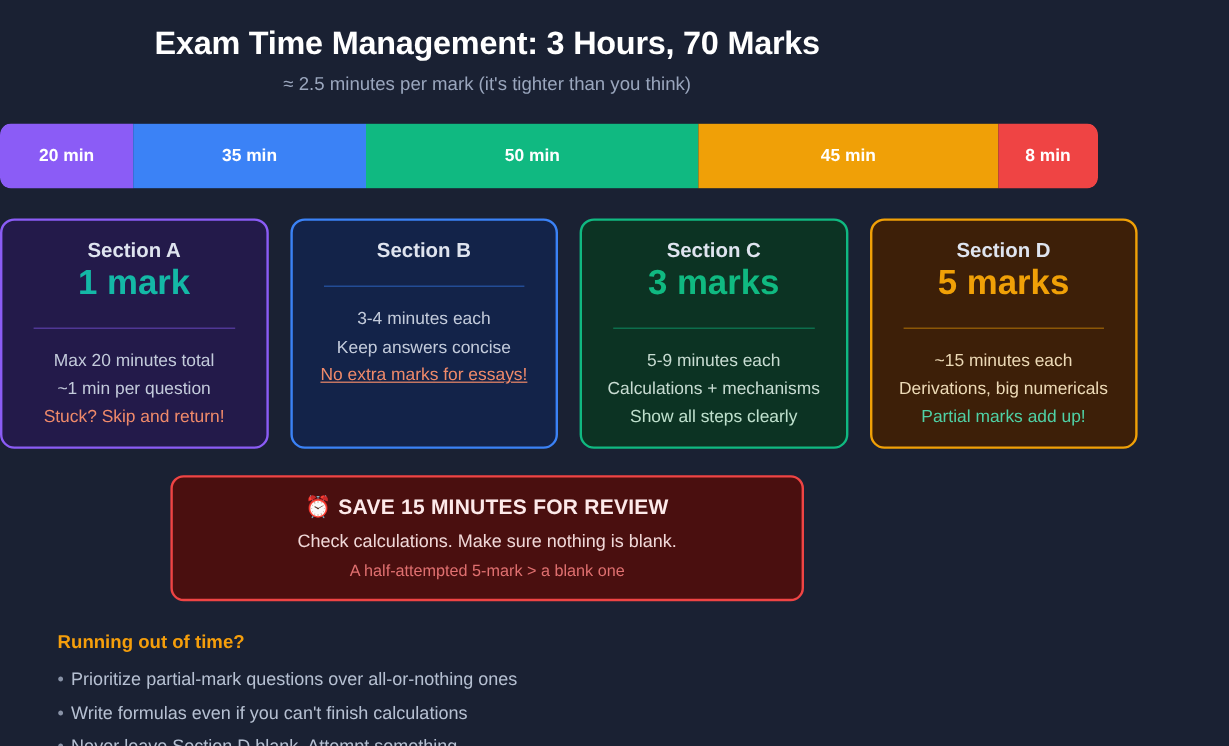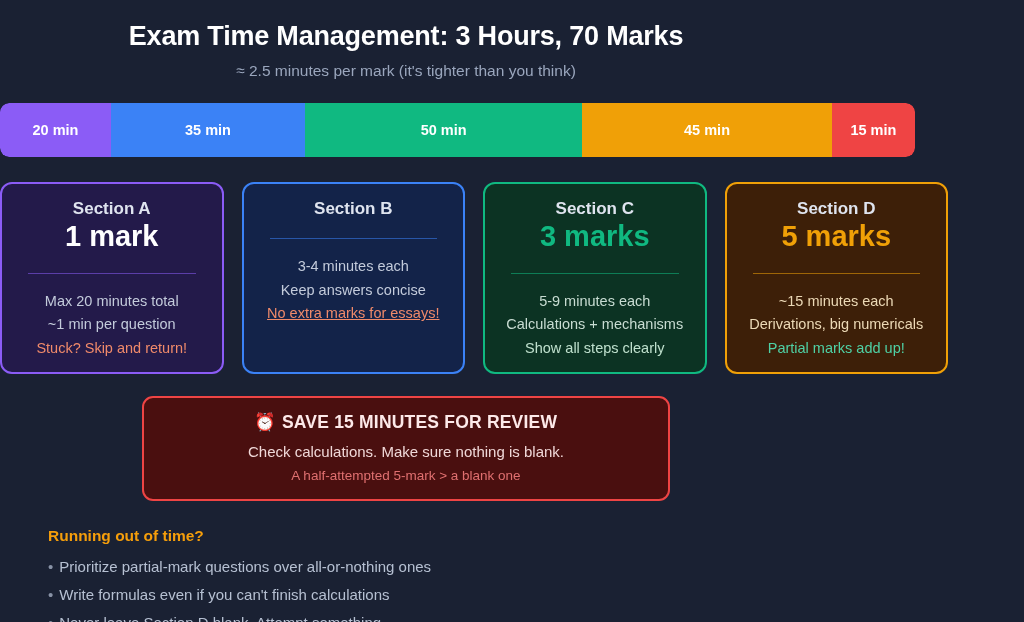--- a/index.html
+++ b/index.html
@@ -177,28 +177,28 @@
       <div class="seg" style="background: rgb(59, 130, 246); flex: 0 0 21.2121%;">
         <span>35 min</span>
       </div>
       <div class="seg" style="background: rgb(16, 185, 129); flex: 0 0 30.303%;">
         <span>50 min</span>
       </div>
       <div class="seg" style="background: rgb(240, 160, 7); flex: 0 0 27.2727%;">
         <span>45 min</span>
       </div>
       <div class="seg" style="background: rgb(239, 68, 68); flex: 0 0 9.09091%;">
-        <span>15 min</span>
+        <span>8 min</span>
       </div>
     </div>
 
   <div class="cards" id="cards">
       <div class="card" style="background: rgb(35, 26, 74); border-color: rgb(139, 92, 246);">
         <div class="card-section">Section A</div>
-        <div class="card-marks" style="color: #ffffff;">1 mark</div>
+        <div class="card-marks" style="color: #14b8a6;">1 mark</div>
         <div class="card-divider" style="background: rgb(139, 92, 246);"></div>
         <div class="card-line" style="color: rgb(195, 203, 219);">Max 20 minutes total</div>
         <div class="card-line" style="color: rgb(195, 203, 219);">~1 min per question</div>
         <div class="card-line" style="color: rgb(240, 138, 106);">Stuck? Skip and return!</div>
       </div>
       <div class="card" style="background: rgb(19, 35, 73); border-color: rgb(59, 130, 246);">
         <div class="card-section">Section B</div>
         <div class="card-divider" style="background: rgb(59, 130, 246);"></div>
         <div class="card-line" style="color: rgb(195, 203, 219);">3-4 minutes each</div>
         <div class="card-line" style="color: rgb(195, 203, 219);">Keep answers concise</div>

